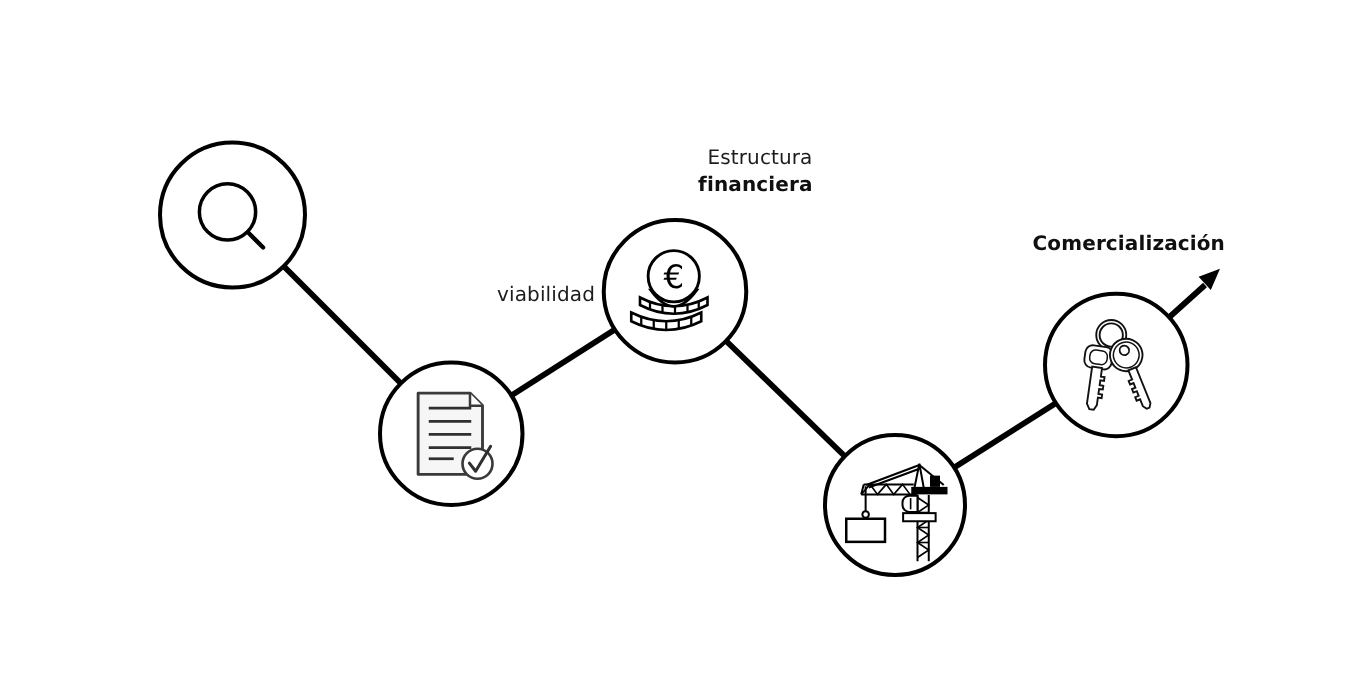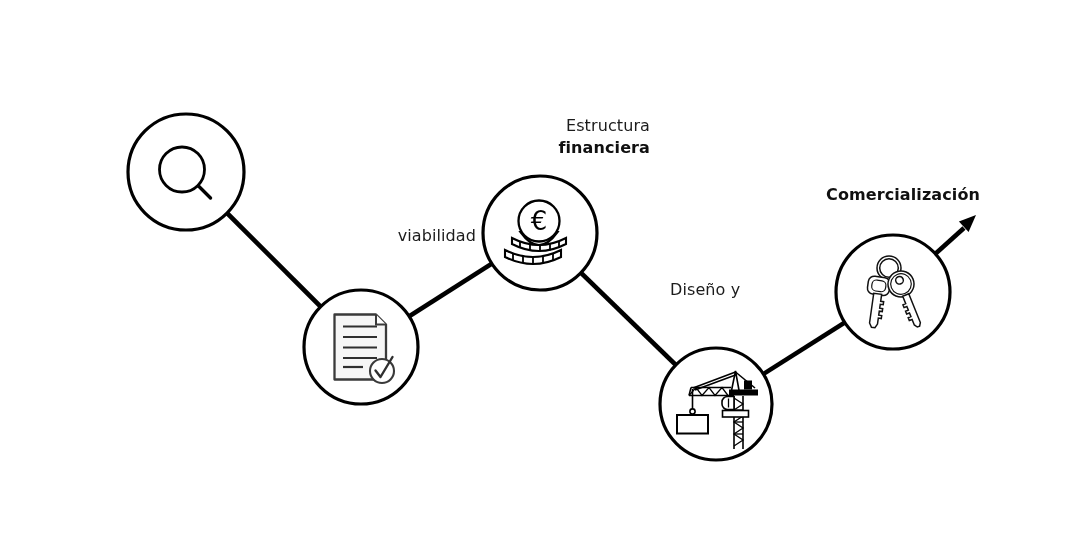--- a/index.html
+++ b/index.html
@@ -138,20 +138,19 @@
   <div class="label center" style="left:256px;top:225px;width:220px">
     <div><span>viabilidad</span></div>
   </div>
 
   <div class="label center" style="left:430px;top:115px;width:220px">
     <div><span>Estructura</span></div>
     <div><span class="b">financiera</span></div>
   </div>
 
   <div class="label" style="left:670px;top:279px">
-    <div><span>Diseño y</span></div>
   </div>
 
   <div class="label center" style="left:760px;top:184px;width:220px">
     <div><span class="b">Comercialización</span></div>
   </div>
 
 </div>
 
 </body></html>

